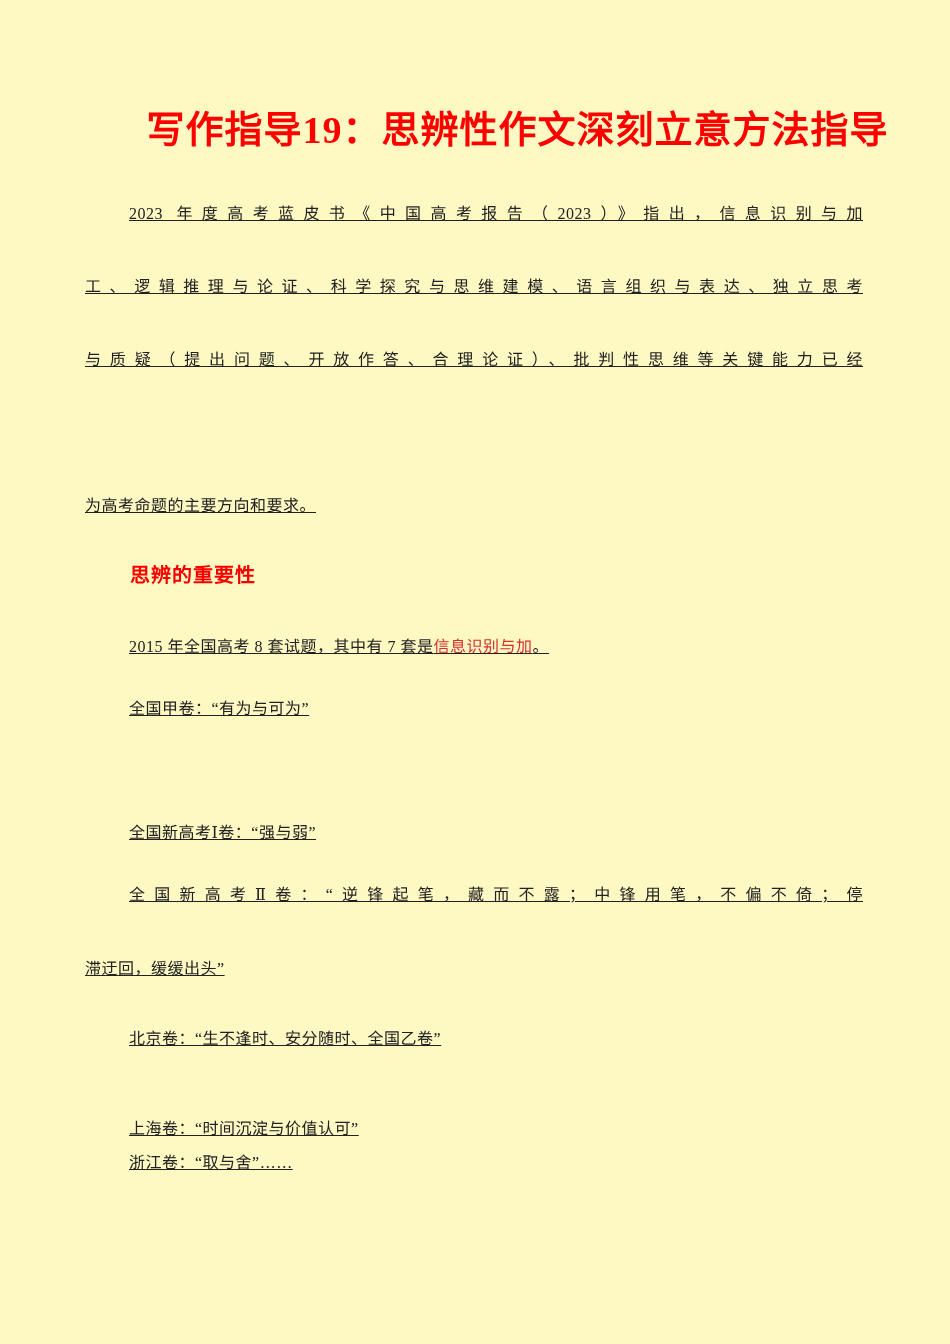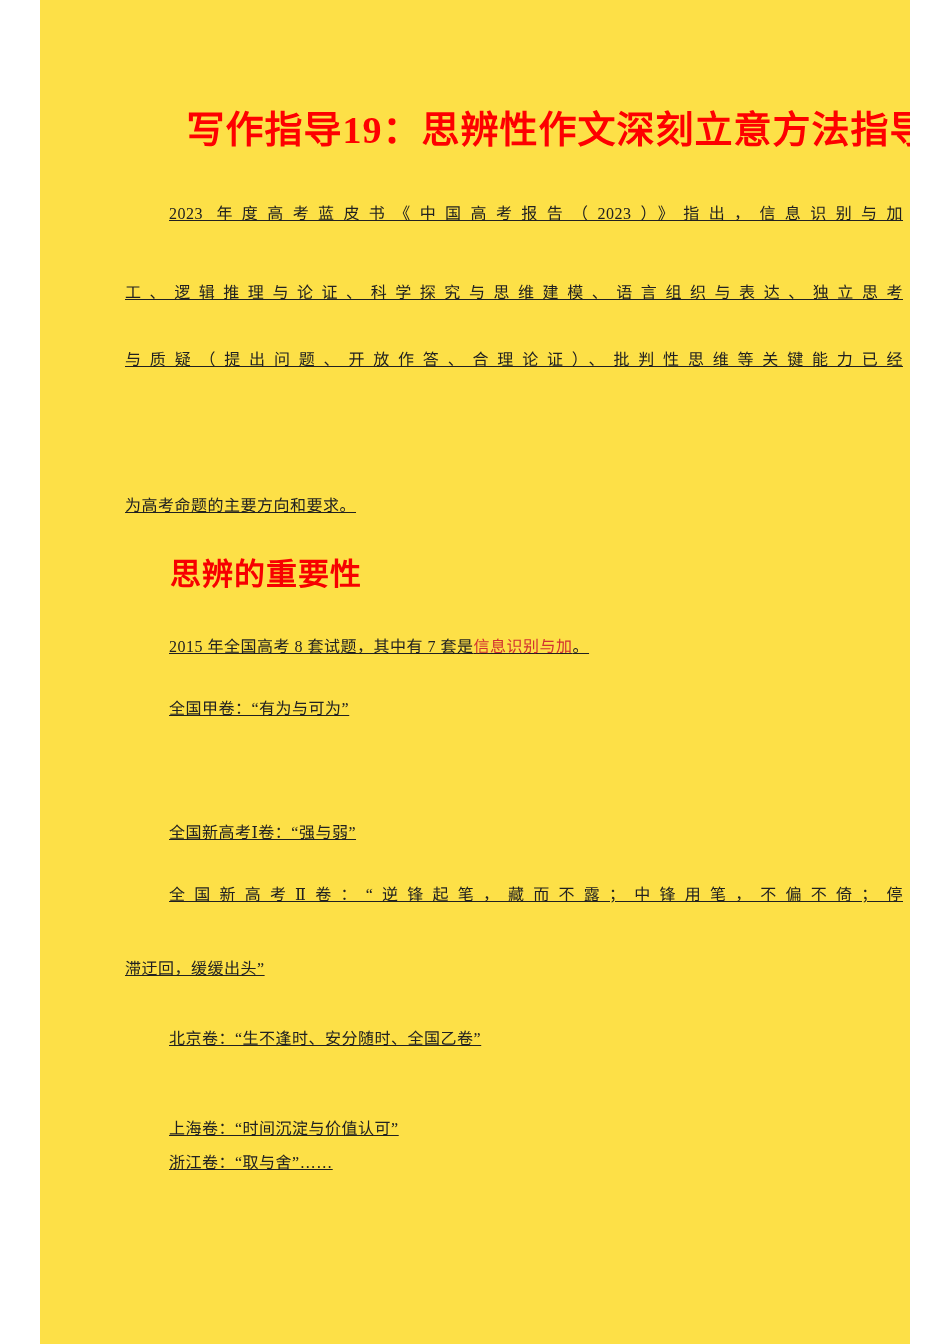--- a/index.html
+++ b/index.html
@@ -1,23 +1,23 @@
 <!DOCTYPE html>
 <html lang="zh-CN"><head>
 <meta charset="utf-8">
 <style>
   * { margin: 0; padding: 0; box-sizing: border-box; }
   html, body { background: #ffffff; }
   body { font-family: "Liberation Serif", "DejaVu Serif", serif; }
 
   .page {
     position: relative;
-    width: 870px;
+    width: 950px;
     height: 1344px;
-    background: #fde047;
+    background: #fef9c3;
     overflow: hidden;
     margin: 0 auto;
     color: #212121;
   }
 
   .doc-title {
     position: absolute;
     top: 106px;
     left: 85px;
     width: 865px;
@@ -43,30 +43,30 @@
 
   .fill {
     text-align: justify;
     text-align-last: justify;
     text-justify: inter-character;
   }
 
   .section-heading {
     position: absolute;
     left: 130px;
-    font-size: 31px;
+    font-size: 20px;
     line-height: 28px;
     font-weight: bold;
     font-family: "Liberation Sans", "DejaVu Sans", sans-serif;
     letter-spacing: 1px;
   }
 
   
   .y-p1-0 { top: 201px; }
-  .y-p1-1 { top: 280px; }
+  .y-p1-1 { top: 274px; }
   .y-p1-2 { top: 347px; }
   .y-p1-3 { top: 420px; }
   .y-p1-4 { top: 493px; }
   .y-head { top: 561px; }
   .y-stat { top: 634px; }
   .y-ex-0 { top: 696px; }
   .y-ex-1 { top: 758px; }
   .y-ex-2 { top: 820px; }
   .y-ex-3 { top: 882px; }
   .y-ex-4 { top: 956px; }

